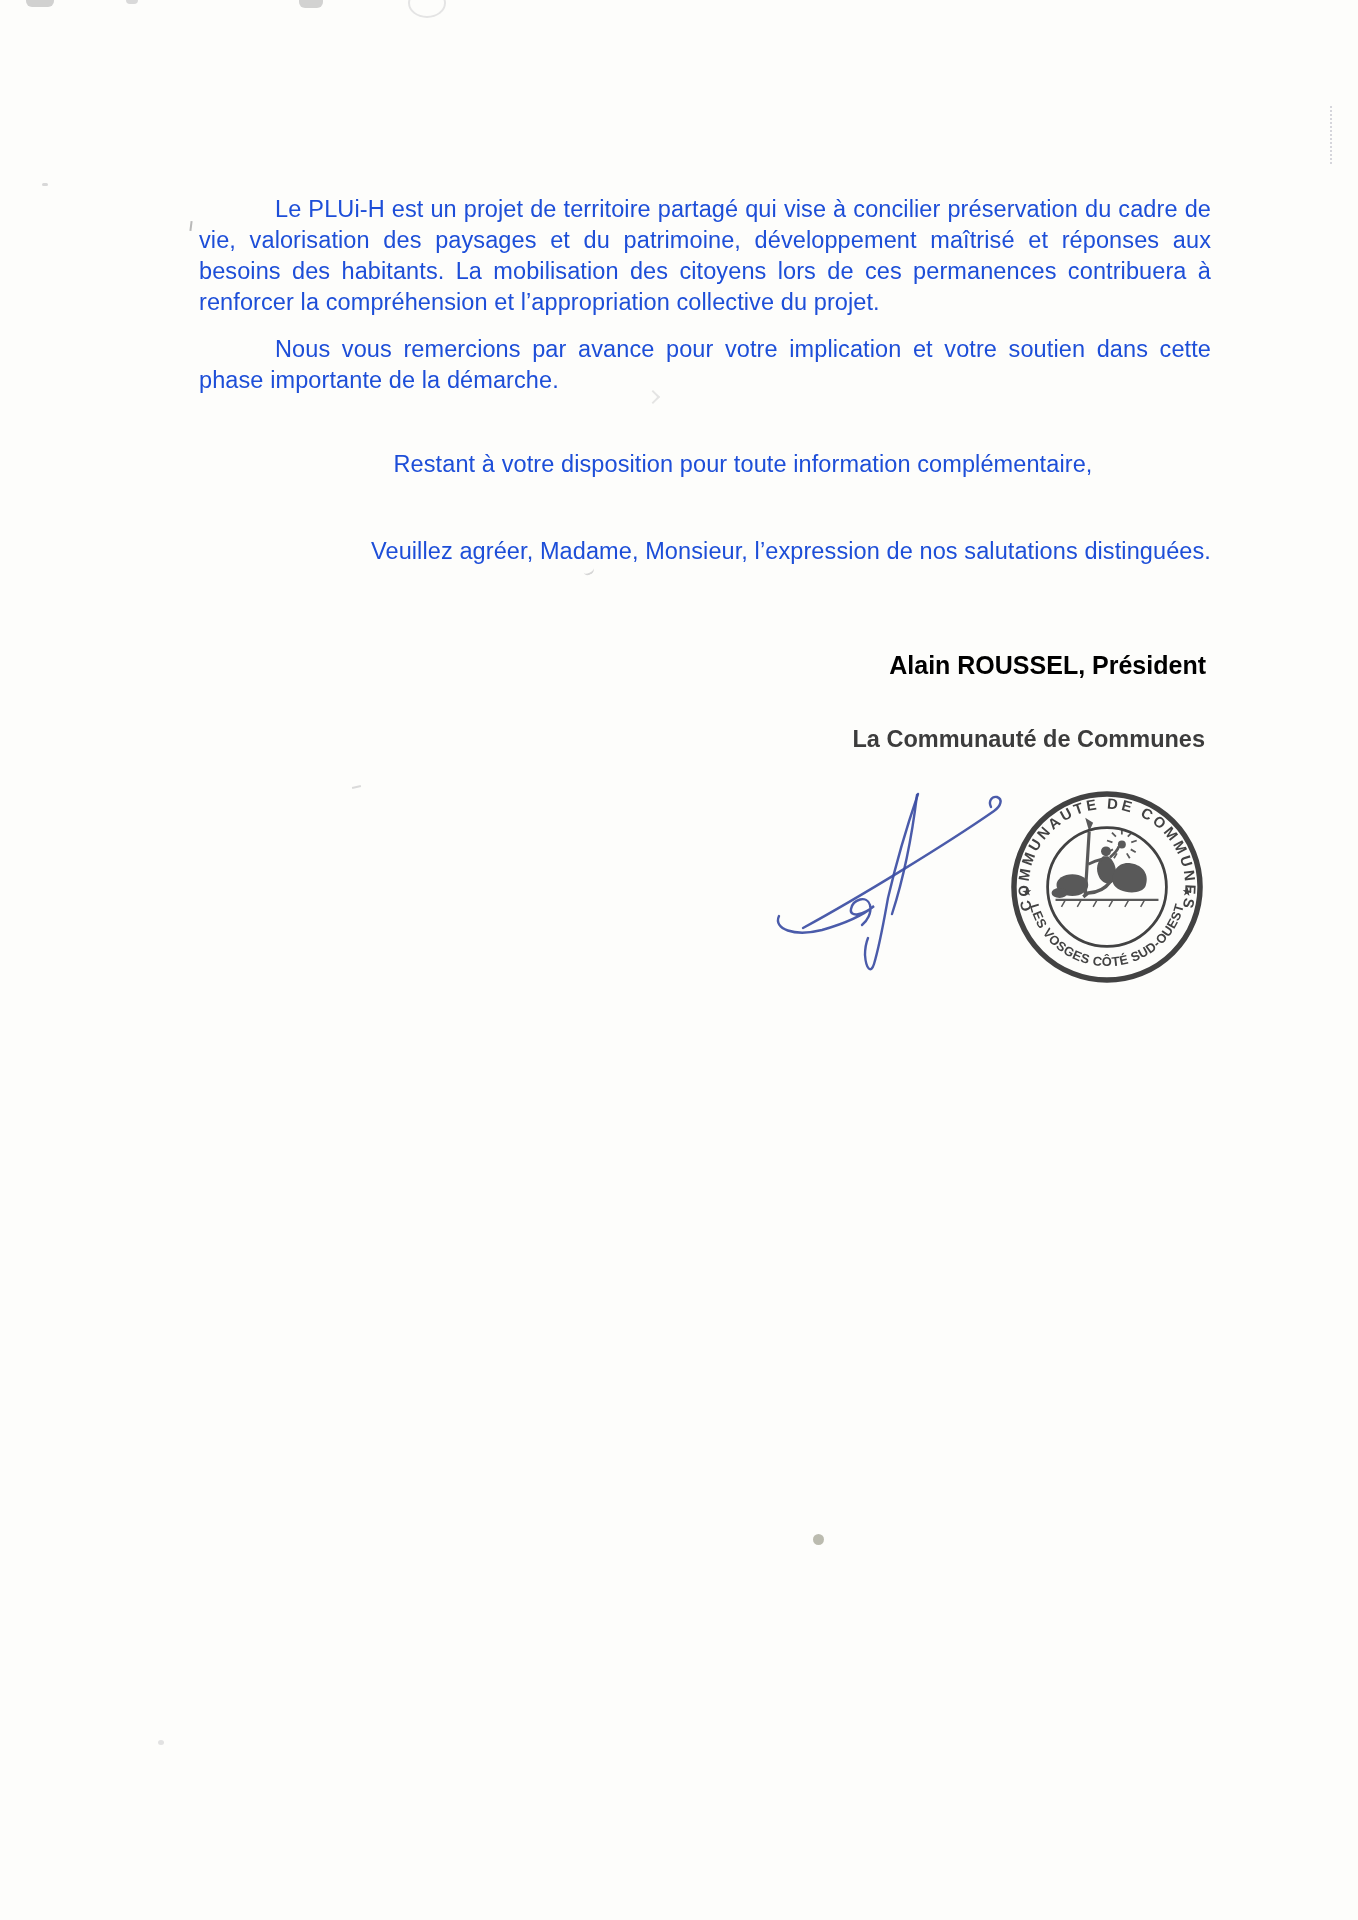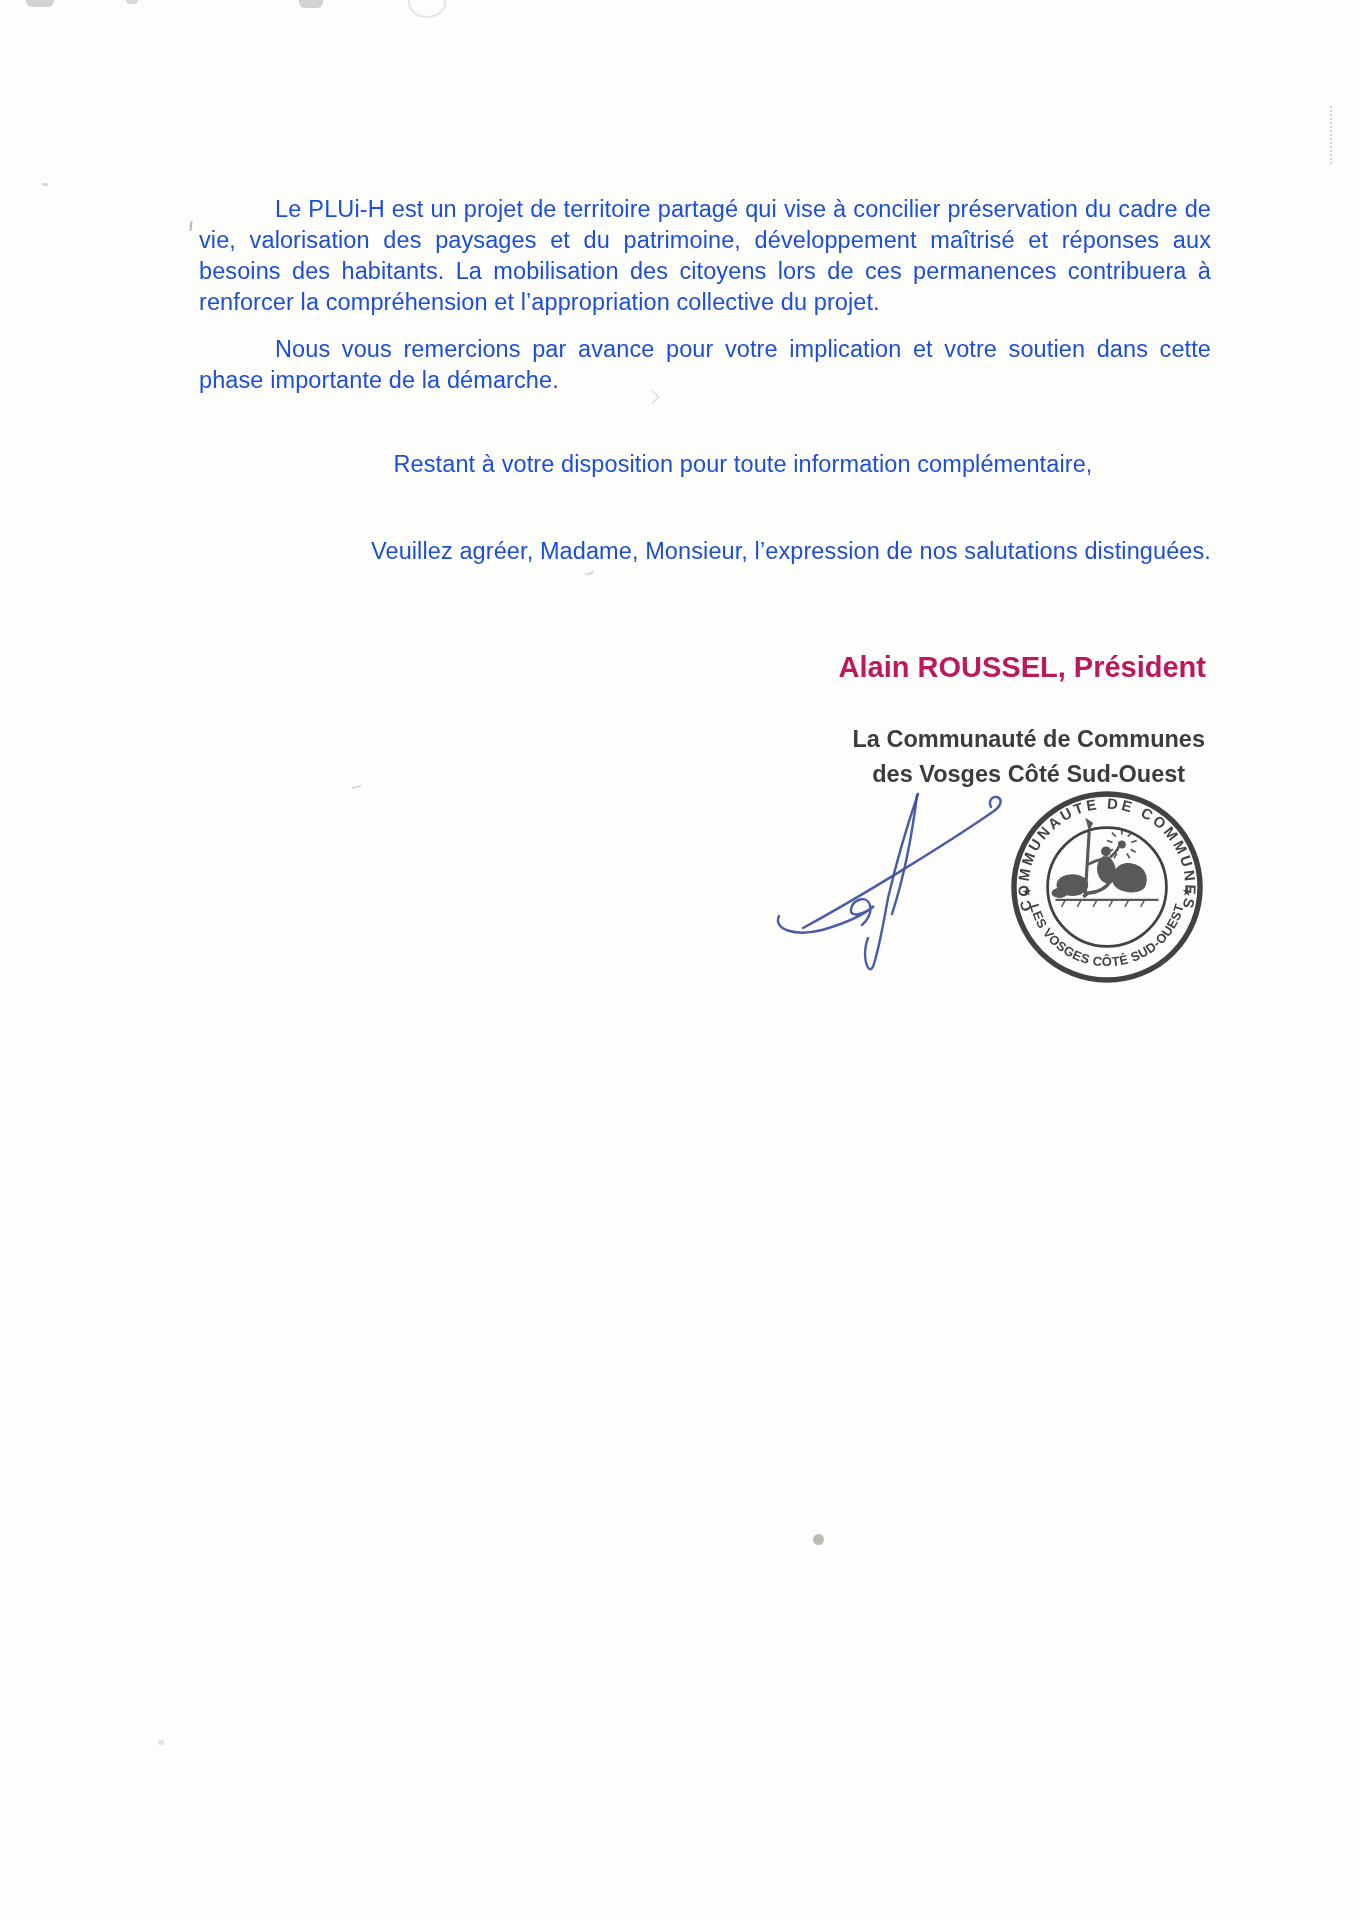--- a/index.html
+++ b/index.html
@@ -26,22 +26,22 @@
     color:#1d4ed8;
   }
   .p1{top:194px;}
   .p2{top:334px;}
   .p3{top:449px; text-align:center;}
   .p4{top:536px; text-align:right;}
   
   .sig-name{
     position:absolute;
     top:651px; right:152px;
-    font-size:29px; font-weight:bold;
-    color:#be185d;
+    font-size:25px; font-weight:bold;
+    color:#000000;
     white-space:nowrap;
   }
   .org-block{
     position:absolute;
     top:722px; right:153px;
     font-size:23.5px; font-weight:bold;
     line-height:35px;
     text-align:center;
     color:#3c3c3c;
     white-space:nowrap;
@@ -79,21 +79,20 @@
 <div class="page">
 
   <p class="para p1">Le PLUi-H est un projet de territoire partagé qui vise à concilier préservation du cadre de vie, valorisation des paysages et du patrimoine, développement maîtrisé et réponses aux besoins des habitants. La mobilisation des citoyens lors de ces permanences contribuera à renforcer la compréhension et l’appropriation collective du projet.</p>
   <p class="para p2">Nous vous remercions par avance pour votre implication et votre soutien dans cette phase importante de la démarche.</p>
   <p class="para p3">Restant à votre disposition pour toute information complémentaire,</p>
   <p class="para p4">Veuillez agréer, Madame, Monsieur, l’expression de nos salutations distinguées.</p>
 
   <div class="sig-name">Alain ROUSSEL, Président</div>
   <div class="org-block">
     <div>La Communauté de Communes</div>
-    <div>des Vosges Côté Sud-Ouest</div>
   </div>
 
   <svg class="signature-svg" viewBox="0 0 258 230" aria-hidden="true">
     <path class="sig-stroke" d="M152,12 C141,44 129,86 122,116 C118,138 114,162 108,182 C105,192 100,187 99,173 C99,166 100,161 102,156"></path>
     <path class="sig-stroke" d="M151,13 C146,54 137,98 126,132"></path>
     <path class="sig-stroke" d="M13,134 C7,147 28,155 56,148 C84,140 101,130 108,124 C98,133 83,136 85,127 C87,117 101,113 104,123 C106,131 101,139 96,143"></path>
     <path class="sig-stroke" d="M37,146 C94,115 182,61 228,29 C235,24 237,17 231,15 C226,14 222,19 225,25"></path>
   </svg>
 
   <svg class="stamp-svg" viewBox="0 0 200 200" aria-hidden="true">

